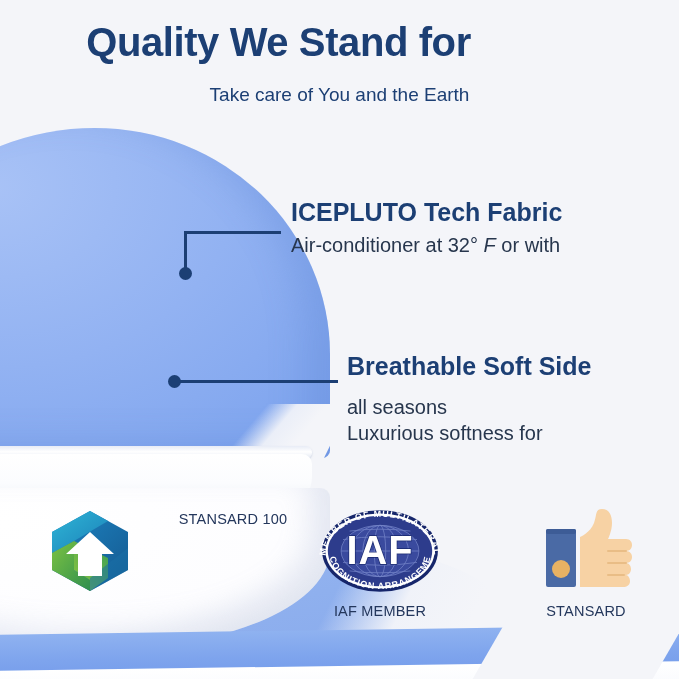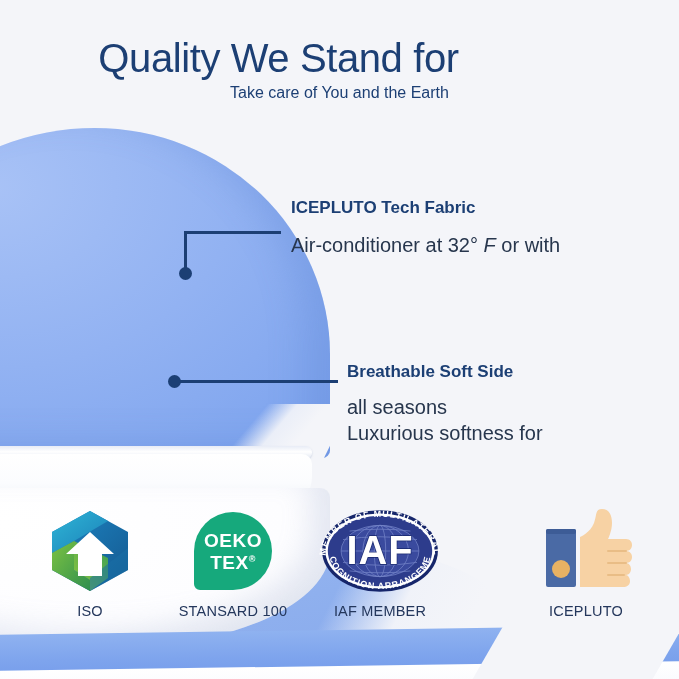--- a/index.html
+++ b/index.html
@@ -14,36 +14,36 @@
     overflow: hidden;
     background: #f4f5f9;
     font-family: "Liberation Sans", sans-serif;
     -webkit-font-smoothing: antialiased;
   }
 
   
   .headline {
     position: absolute;
     left: 0;
-    top: 36px;
+    top: 20px;
     width: 557px;
     text-align: center;
     font-size: 40px;
-    font-weight: normal;
+    font-weight: bold;
     letter-spacing: -0.4px;
     color: #1c3f74;
     line-height: 1.1;
   }
   .subheadline {
     position: absolute;
     left: 0;
     top: 84px;
     width: 679px;
     text-align: center;
-    font-size: 16px;
+    font-size: 19px;
     font-weight: normal;
     color: #1c3f74;
     line-height: 1.15;
   }
 
   
   .stage {
     position: absolute;
     left: 0;
     top: 118px;
@@ -172,21 +172,21 @@
     height: 13px;
     border-radius: 50%;
     background: #1c3f74;
   }
   .callout-line {
     position: absolute;
     background: #1c3f74;
   }
   .callout-title {
     position: absolute;
-    font-size: 17px;
+    font-size: 25px;
     font-weight: bold;
     color: #1c3f74;
     white-space: nowrap;
   }
   .callout-body {
     position: absolute;
     font-size: 20px;
     font-weight: normal;
     color: #27364d;
     line-height: 1.32;
@@ -263,21 +263,21 @@
   <div class="callout-dot" style="left:179px; top:267px;"></div>
   <div class="callout-line" style="left:184px; top:231px; width:3px; height:40px;"></div>
   <div class="callout-line" style="left:184px; top:231px; width:97px; height:3px;"></div>
   <div class="callout-title" style="left:291px; top:198px;">ICEPLUTO Tech Fabric</div>
   <div class="callout-body" style="left:291px; top:232px; width:350px;">
     <div><span>Air-conditioner at 32° </span><em>F</em><span> or with</span></div>
   </div>
 
   <div class="callout-dot" style="left:168px; top:375px;"></div>
   <div class="callout-line" style="left:174px; top:380px; width:164px; height:3px;"></div>
-  <div class="callout-title" style="left:347px; top:362px;">Breathable Soft Side</div>
+  <div class="callout-title" style="left:347px; top:352px;">Breathable Soft Side</div>
   <div class="callout-body" style="left:347px; top:394px; width:300px;">
     <div>all seasons</div>
     <div>Luxurious softness for</div>
   </div>
 
   <div class="badges">
 
     <div class="badge" style="left:15px; top:0;">
       <div class="badge-art">
         <svg width="92" height="86" viewBox="0 0 92 86" aria-hidden="true">
@@ -300,30 +300,23 @@
             </linearGradient>
           </defs>
           <path d="M46 3 L84 24 L84 62 L46 83 L8 62 L8 24 Z" fill="url(#isoBlue)"></path>
           <path d="M8 24 L46 3 L64 13 L30 33 L8 45 Z" fill="url(#isoTeal)"></path>
           <path d="M8 45 L30 33 L30 62 L46 72 L46 83 L8 62 Z" fill="url(#isoGreen)"></path>
           <path d="M30 62 L30 33 L64 50 L64 70 L46 83 L46 72 Z" fill="url(#isoGreen2)"></path>
           <path d="M84 40 L84 62 L46 83 L46 70 Z" fill="#1a6fa6" opacity="0.55"></path>
           <path d="M46 24 L70 46 L58 46 L58 68 L34 68 L34 46 L22 46 Z" fill="#ffffff"></path>
         </svg>
       </div>
-      <div class="badge-label">ISO</div>
     </div>
 
     <div class="badge" style="left:158px; top:0;">
-      <div class="badge-art">
-        <div class="oeko">
-          <div class="l1">OEKO</div>
-          <div class="l2"><span>TEX</span><span class="reg">®</span></div>
-        </div>
-      </div>
       <div class="badge-label">STANSARD 100</div>
     </div>
 
     <div class="badge" style="left:305px; top:0;">
       <div class="badge-art">
         <svg width="158" height="92" viewBox="0 0 158 92" aria-hidden="true">
           <defs>
             <path id="arcTop" d="M 22 50 A 57 40 0 0 1 136 50"></path>
             <path id="arcBot" d="M 26 50 A 53 36 0 0 0 132 50"></path>
             <clipPath id="ovalClip">
@@ -360,17 +353,17 @@
     <div class="badge" style="left:511px; top:0;">
       <div class="badge-art">
         <svg width="96" height="88" viewBox="0 0 96 88" aria-hidden="true">
           <rect x="8" y="22" width="30" height="58" rx="2" fill="#4a6aa5"></rect>
           <rect x="8" y="22" width="30" height="5" rx="2" fill="#3d5c96"></rect>
           <circle cx="23" cy="62" r="9" fill="#e8b263"></circle>
           <path d="M42 80 L42 30 C42 30 52 26 56 16 C59 8 57 2 64 2 C71 2 74 8 74 16 C74 24 70 32 70 32 L88 32 C92 32 94 35 94 38 C94 41 92 44 88 44 C92 44 94 47 94 50 C94 53 92 56 88 56 C91 56 93 59 93 62 C93 65 91 68 88 68 C90 68 92 71 92 74 C92 78 89 80 85 80 Z" fill="#f7d2a4"></path>
           <path d="M70 44 L88 44 M70 56 L88 56 M70 68 L86 68" stroke="#e9bd86" stroke-width="2" fill="none" stroke-linecap="round"></path>
         </svg>
       </div>
-      <div class="badge-label">ICEPLUTO</div>
+      <div class="badge-label">STANSARD</div>
     </div>
 
   </div>
 </div>
 
 </body></html>

